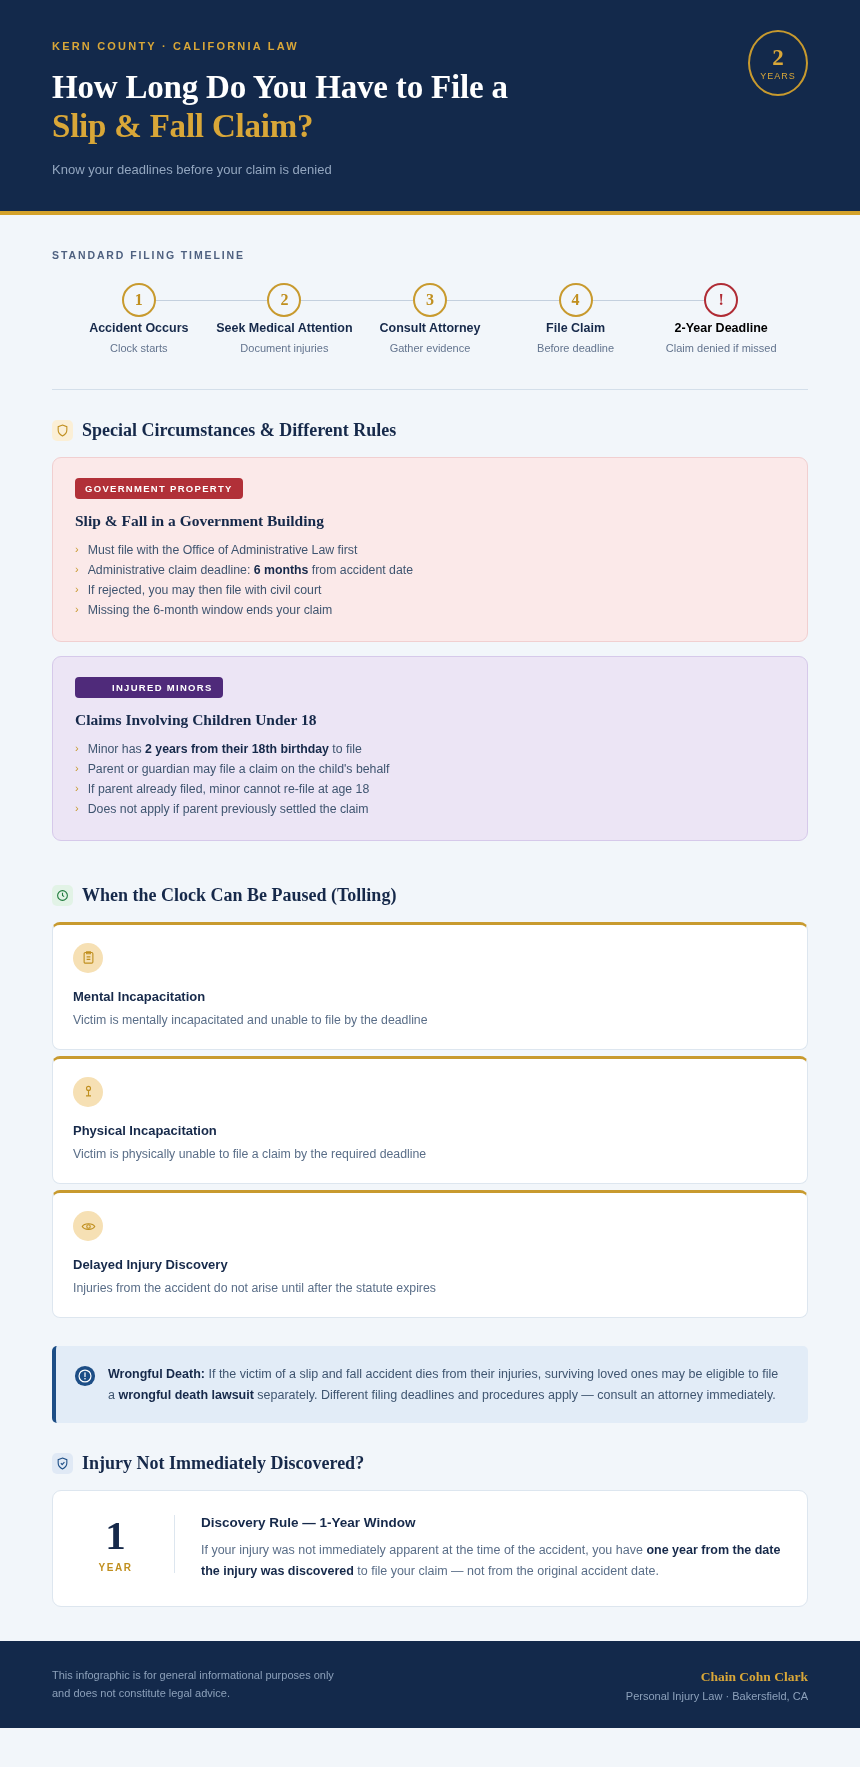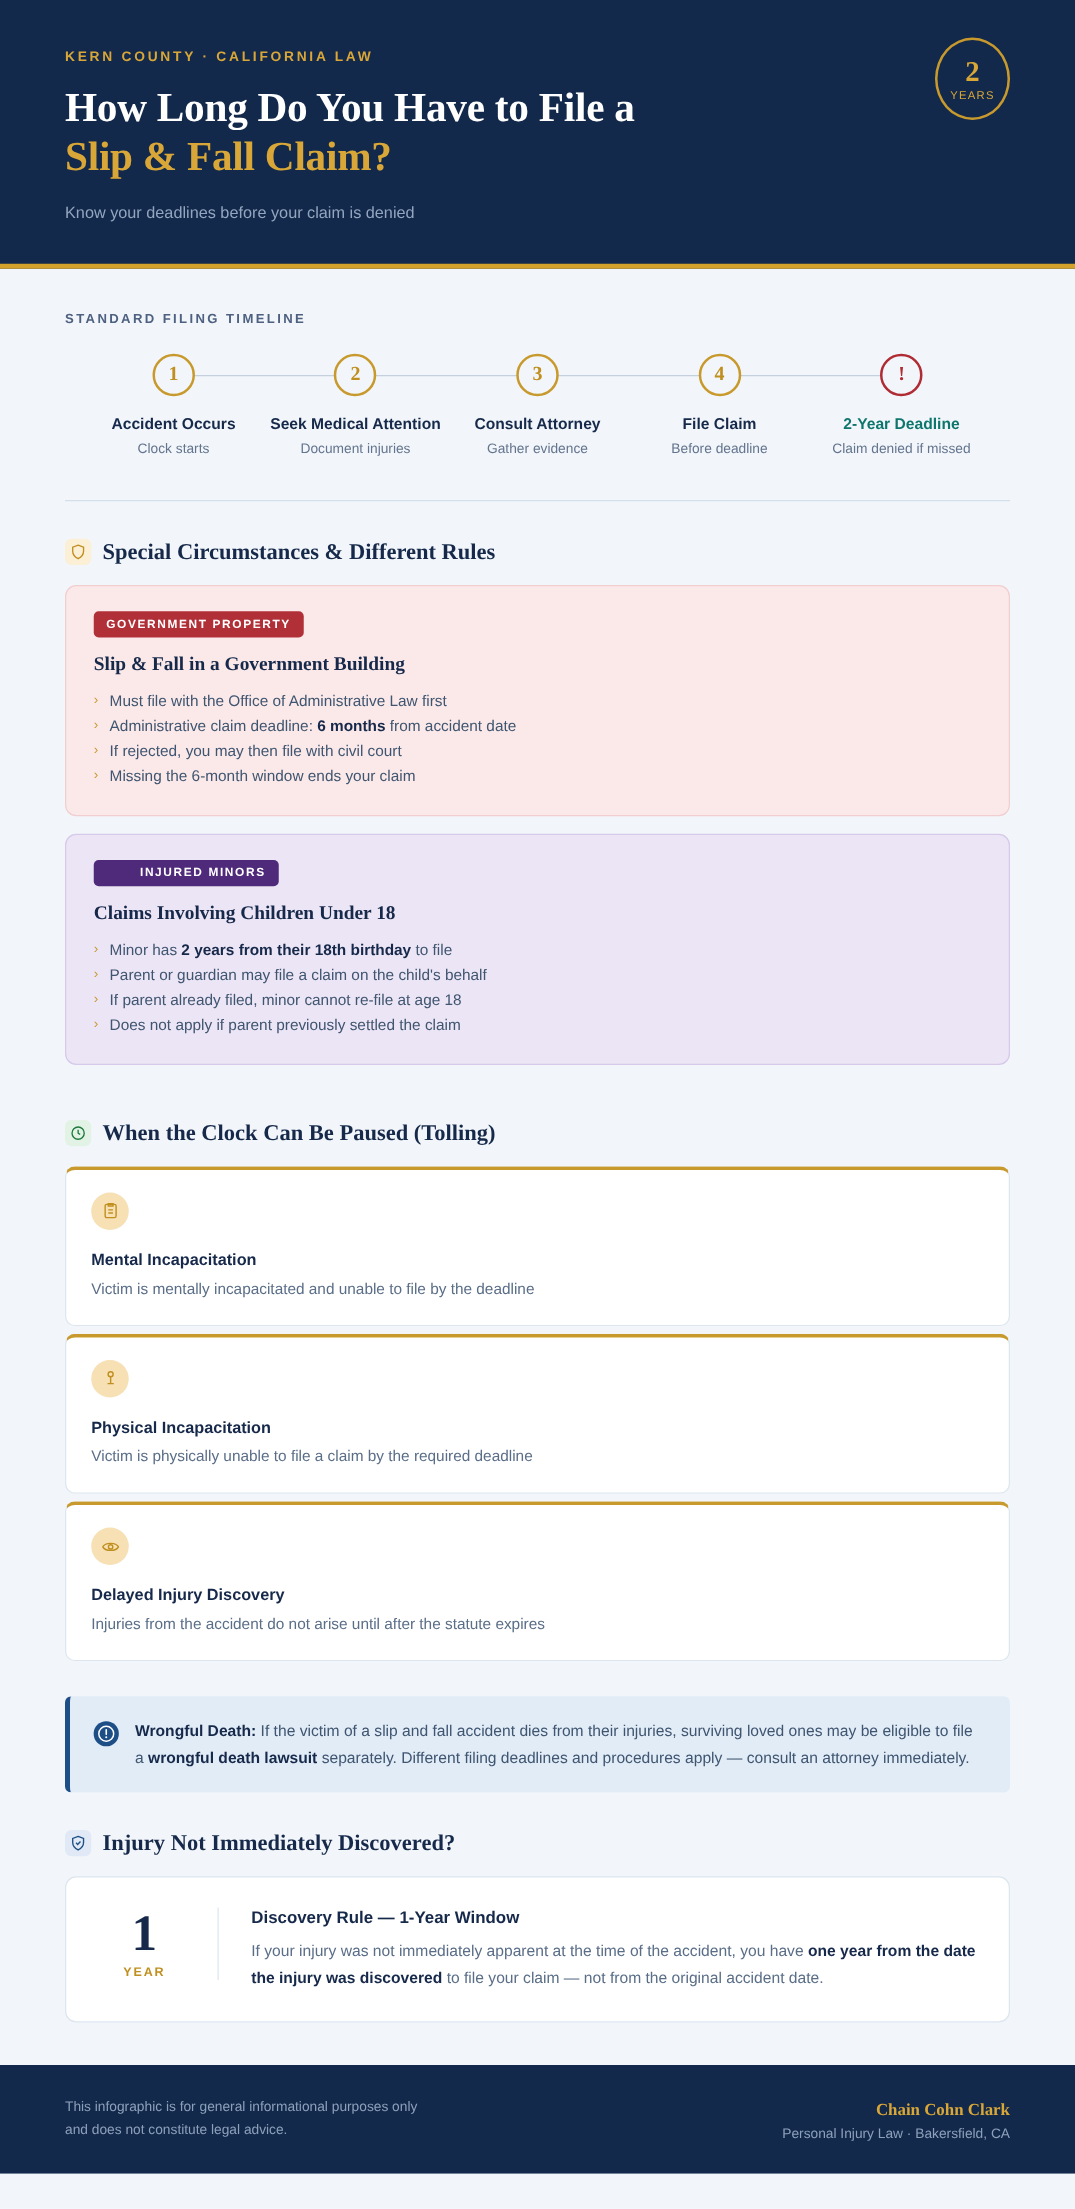--- a/index.html
+++ b/index.html
@@ -111,28 +111,28 @@
     display: flex;
     align-items: center;
     justify-content: center;
     font-family: "Liberation Serif", serif;
     font-size: 16px;
     font-weight: 700;
     color: #c08f1f;
   }
   .tl-circle.alert { border-color: #b02c35; color: #b02c35; }
   .tl-title {
-    margin-top: 14px;
+    margin-top: 3px;
     font-size: 12.5px;
     font-weight: 700;
     color: #16294a;
     text-align: center;
     line-height: 1.3;
   }
-  .tl-title.alert { color: #0f766e; }
+  .tl-title.alert { color: #000000; }
   .tl-sub {
     margin-top: 5px;
     font-size: 11px;
     color: #63748e;
     text-align: center;
     line-height: 1.3;
   }
 
   .divider {
     margin: 34px 52px 0 52px;

